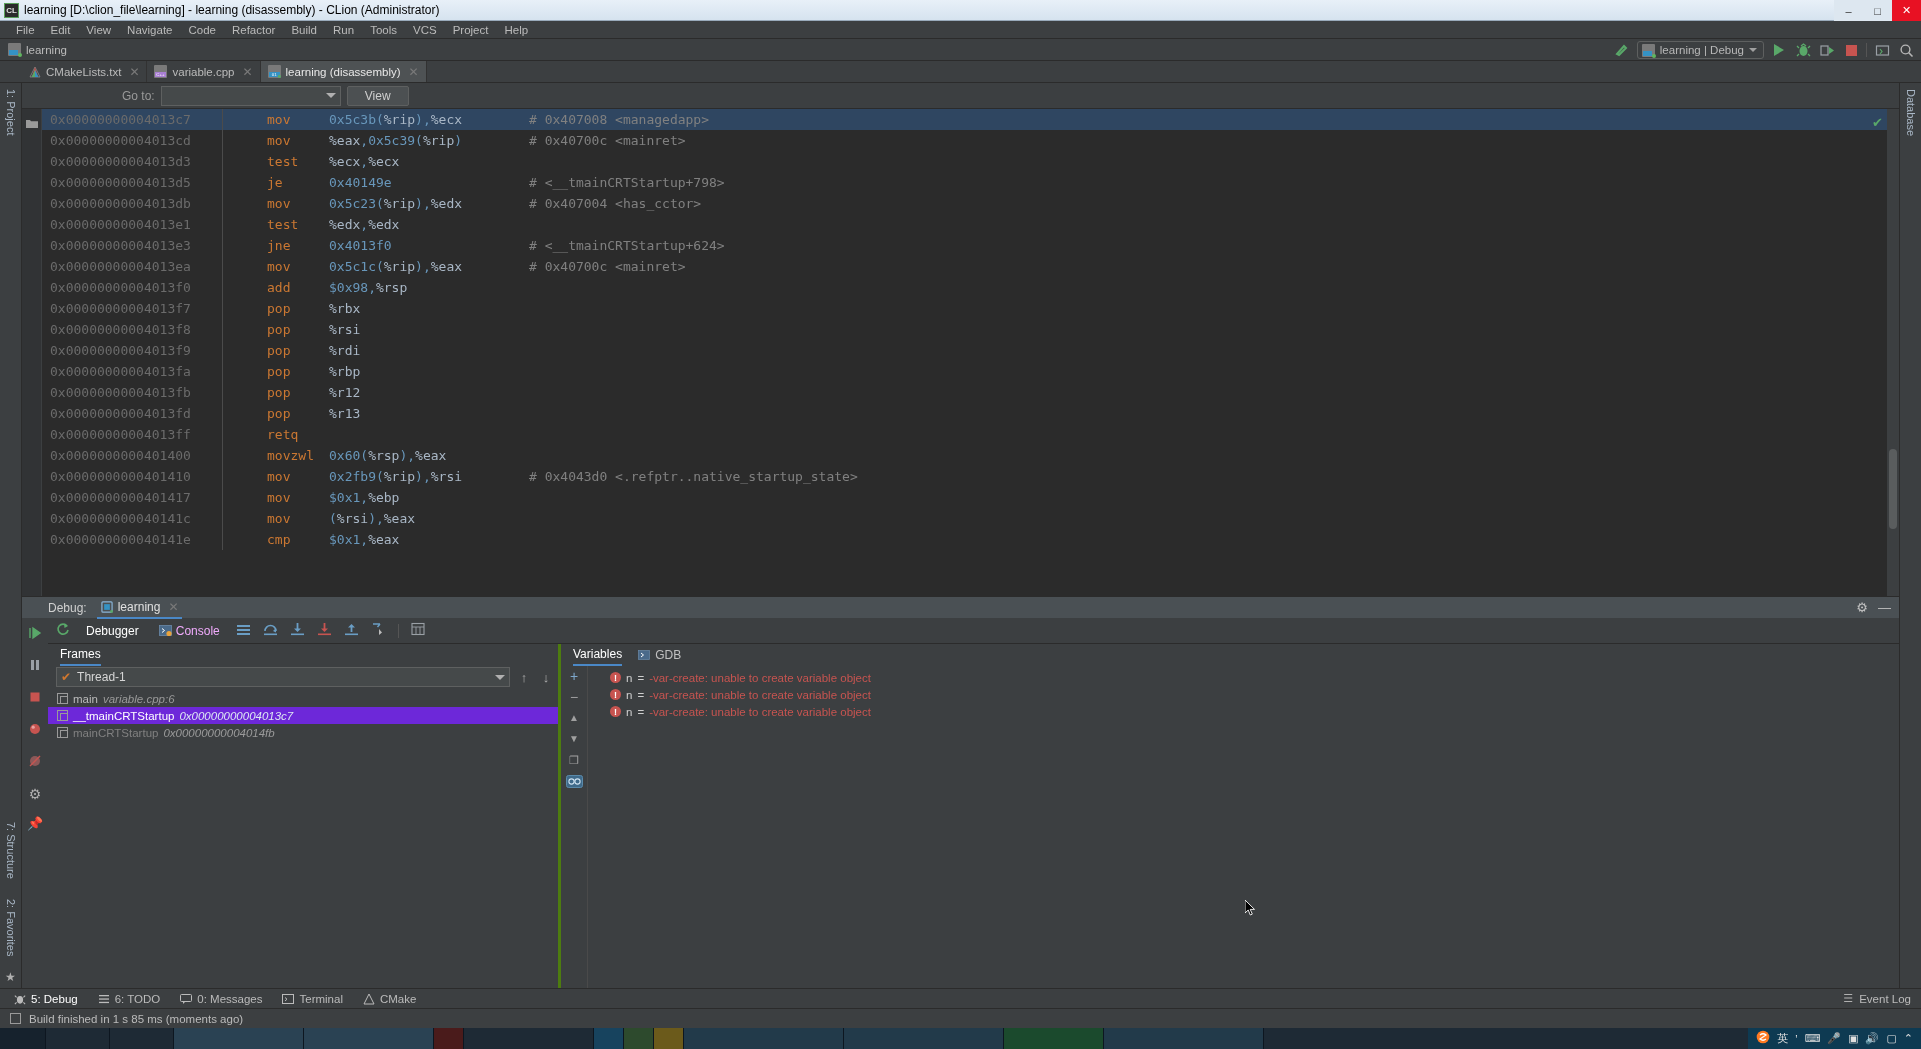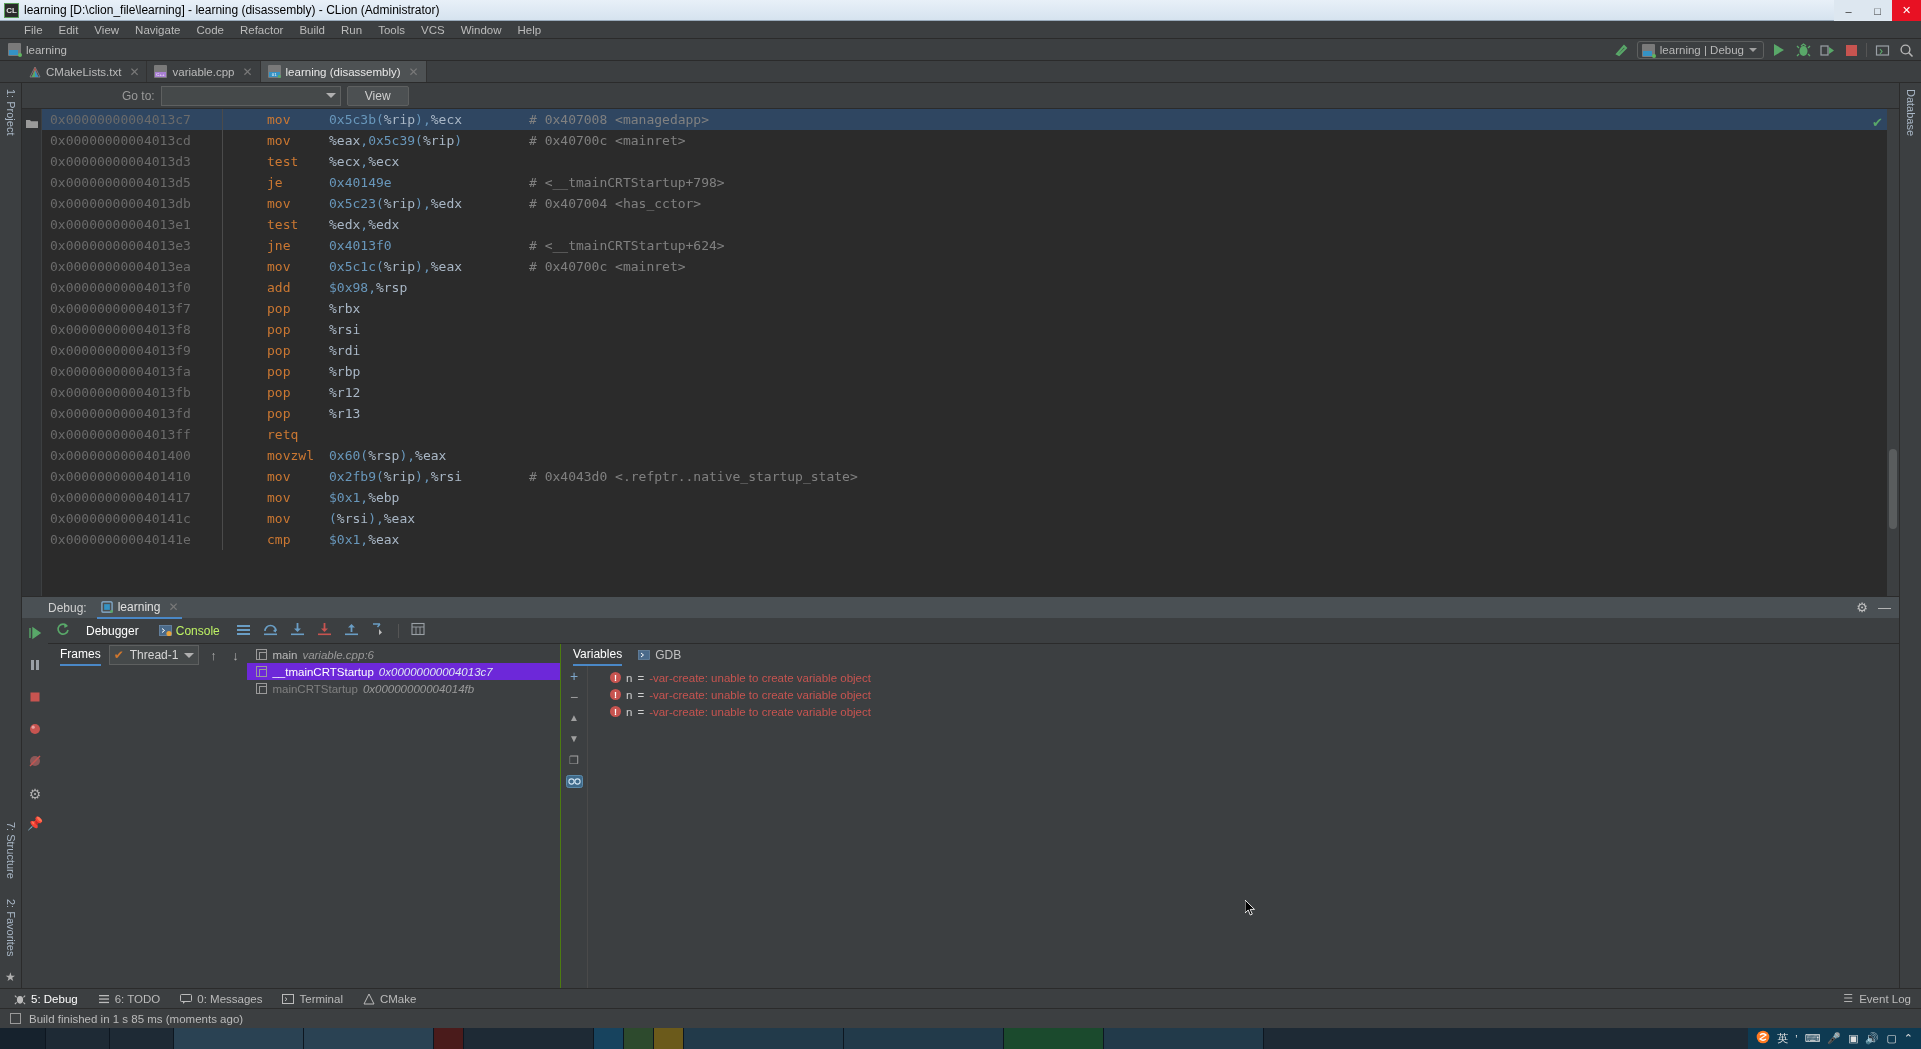--- a/index.html
+++ b/index.html
@@ -32,21 +32,21 @@
     width: 29px; height: 21px; display: flex; align-items: center; justify-content: center;
     font-size: 11px; color: #333; background: transparent;
   }
   .win-btn.min { background: #dde7f0; }
   .win-btn.max { background: #dde7f0; }
   .win-btn.close { background: #e81123; color: #fff; }
 
   
   .menubar {
     height: 18px; flex: 0 0 18px; background: #3c3f41;
-    display: flex; align-items: center; padding-left: 16px;
+    display: flex; align-items: center; padding-left: 8px;
     border-bottom: 1px solid #2b2b2b;
   }
   .menu-item {
     font-size: 11.5px; color: #bbbbbb; padding: 1px 8px; cursor: default;
   }
 
   
   .navbar {
     height: 22px; flex: 0 0 22px; background: #3c3f41;
     display: flex; align-items: center; padding-left: 8px;
@@ -191,25 +191,25 @@
   .dbg-vstrip {
     width: 26px; flex: 0 0 26px; background: #3c3f41;
     display: flex; flex-direction: column; align-items: center; gap: 14px; padding-top: 8px;
   }
   .dbg-main { flex: 1 1 auto; display: flex; flex-direction: column; min-width: 0; }
 
   .dbg-toolbar {
     height: 26px; flex: 0 0 26px; display: flex; align-items: center; gap: 12px;
     padding-left: 8px; border-bottom: 1px solid #2b2b2b;
   }
-  .dbg-tt { font-size: 12px; color: #bef264; display: flex; align-items: center; gap: 4px; padding: 0 4px; }
+  .dbg-tt { font-size: 12px; color: #f0abfc; display: flex; align-items: center; gap: 4px; padding: 0 4px; }
   .dbg-tt.active { color: #ffffff; }
 
   .dbg-split { flex: 1 1 auto; display: flex; min-height: 0; }
-  .frames-pane { width: 513px; flex: 0 0 513px; display: flex; flex-direction: row; border-right: 1px solid #4d7c0f; }
+  .frames-pane { width: 513px; flex: 0 0 513px; display: flex; flex-direction: column; border-right: 3px solid #4d7c0f; }
   .pane-tabs { height: 22px; flex: 0 0 22px; display: flex; align-items: center; padding-left: 12px; gap: 16px; }
   .pane-tab { font-size: 12px; color: #c0c0c0; height: 22px; display: flex; align-items: center; gap: 5px; }
   .pane-tab.active { color: #fff; border-bottom: 2px solid #4a88c7; }
 
   .thread-row { height: 22px; display: flex; align-items: center; gap: 6px; padding: 0 4px 0 8px; }
   .thread-combo {
     flex: 1 1 auto; height: 20px; background: #45494a; border: 1px solid #5e6060;
     display: flex; align-items: center; gap: 6px; padding: 0 4px; font-size: 12px; color: #d6d6d6;
   }
   .thread-combo .arrow-r {
@@ -304,21 +304,21 @@
     <div class="menu-item">File</div>
     <div class="menu-item">Edit</div>
     <div class="menu-item">View</div>
     <div class="menu-item">Navigate</div>
     <div class="menu-item">Code</div>
     <div class="menu-item">Refactor</div>
     <div class="menu-item">Build</div>
     <div class="menu-item">Run</div>
     <div class="menu-item">Tools</div>
     <div class="menu-item">VCS</div>
-    <div class="menu-item">Window</div>
+    <div class="menu-item">Project</div>
     <div class="menu-item">Help</div>
   </div>
 
   <div class="navbar">
     <div class="nav-crumb">
       <span class="icon-module"></span>
       <span>learning</span>
     </div>
     <div class="toolbar-right">
       <div class="tb-icon">

